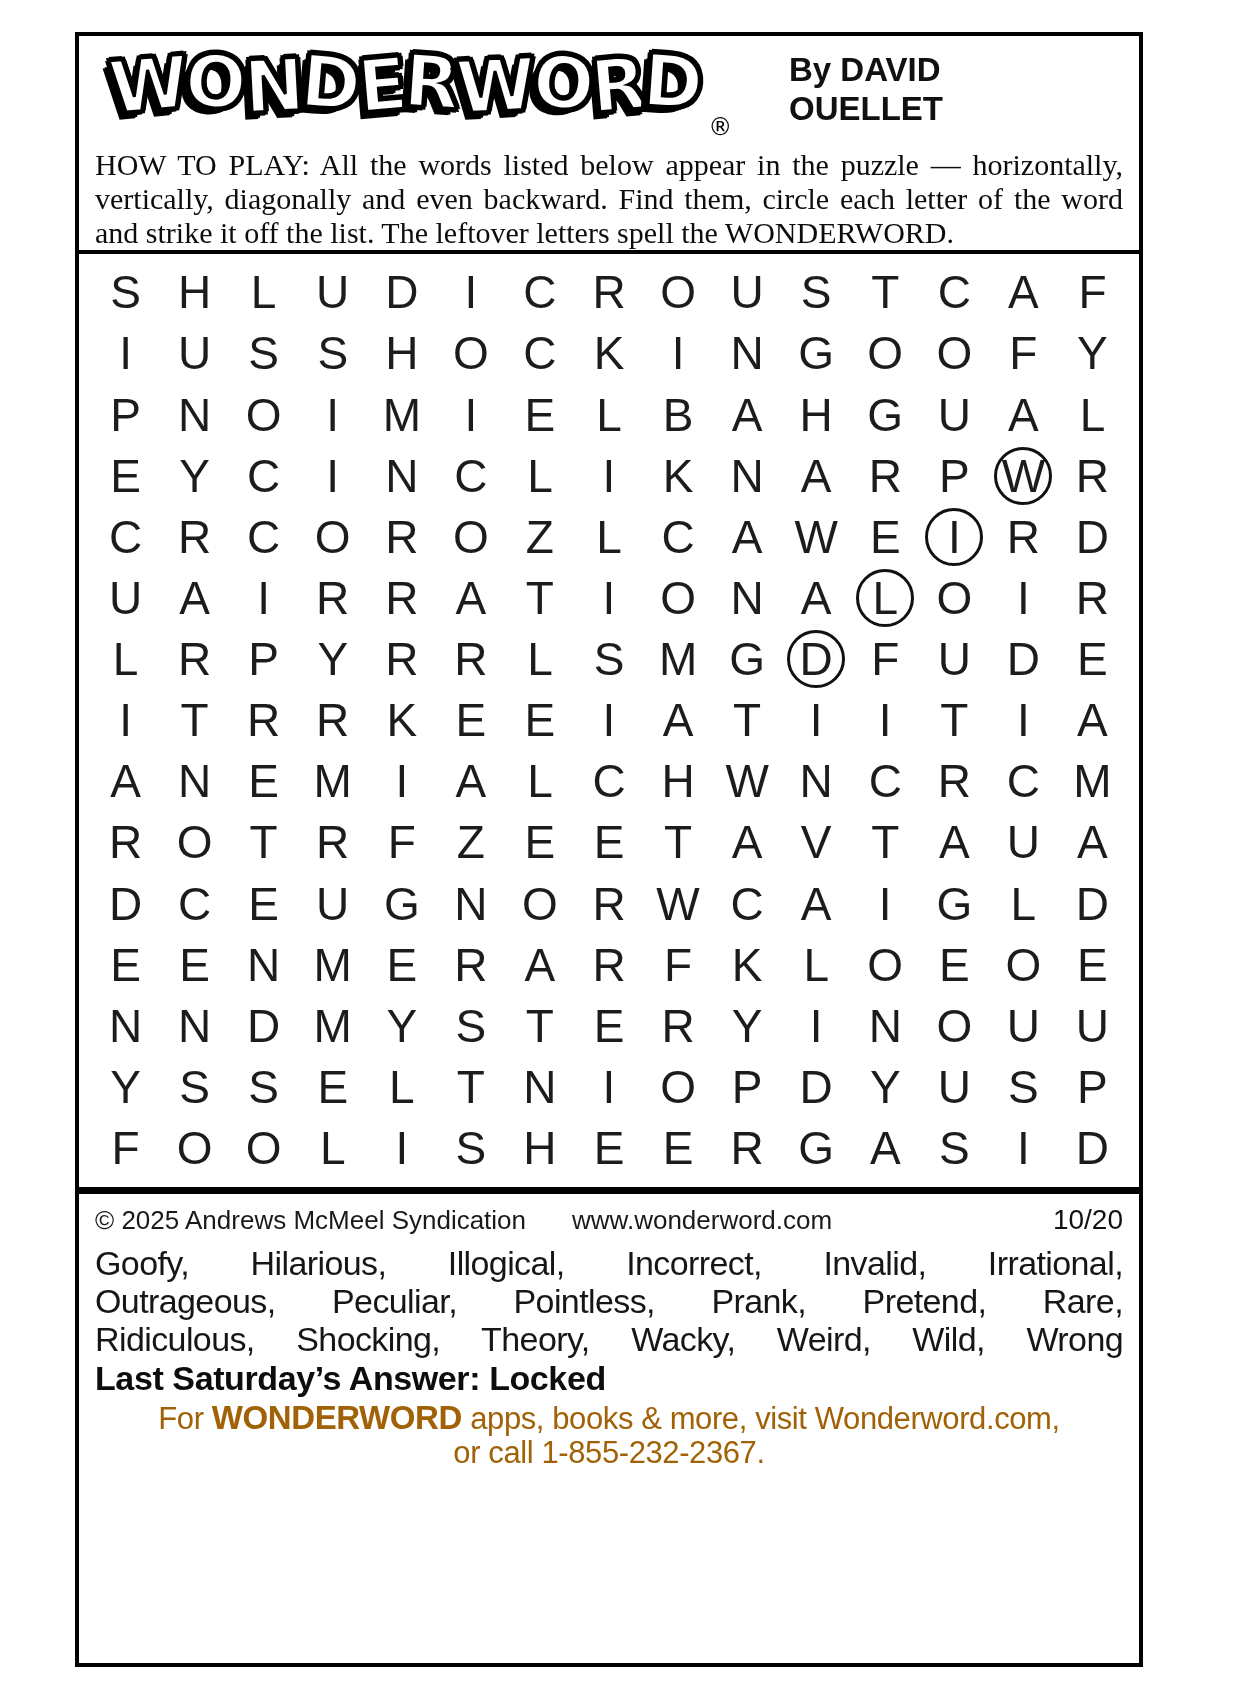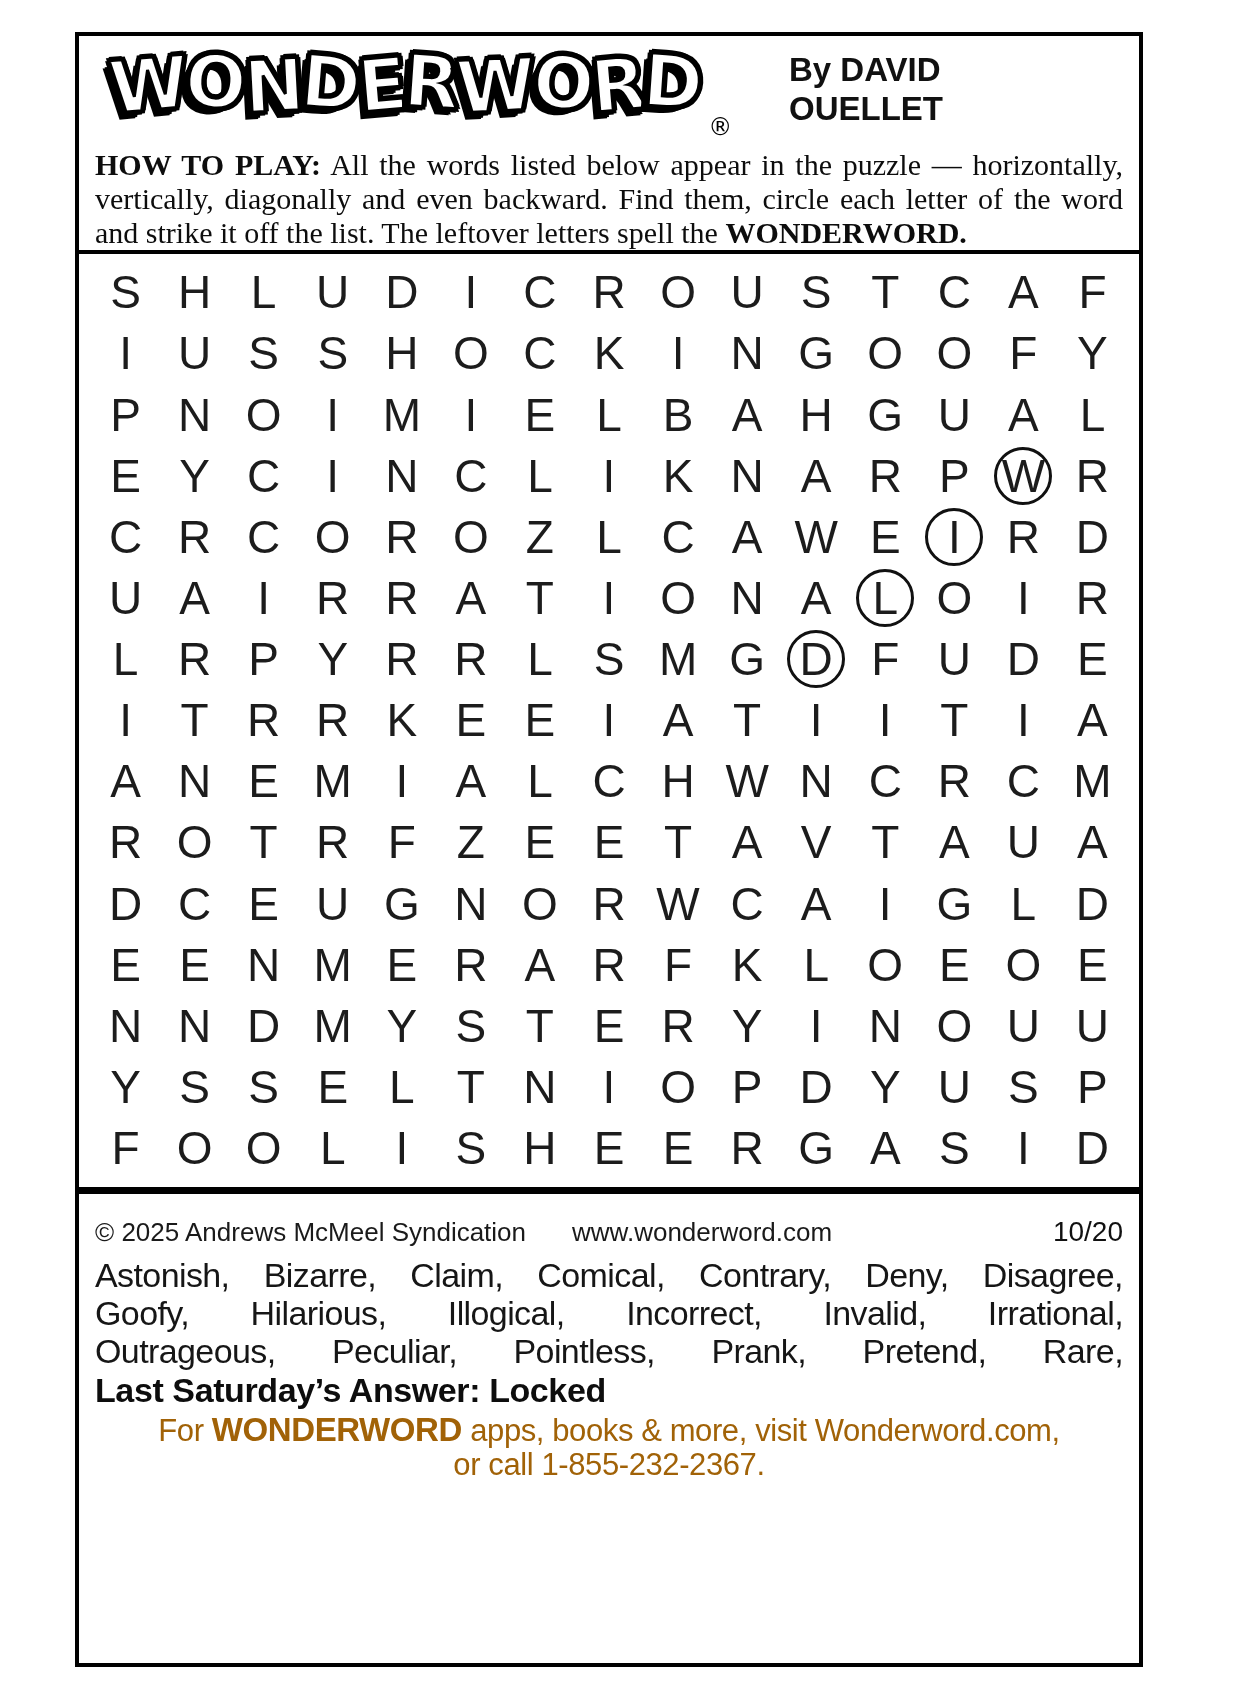--- a/index.html
+++ b/index.html
@@ -27,35 +27,35 @@
     margin-right:-3px;
   }
   .logo-letter.l0 { transform:rotate(-5deg) translateY(1px); }
   .logo-letter.l1 { transform:rotate(4deg) translateY(-2px); }
   .logo-letter.l2 { transform:rotate(-3deg) translateY(2px); }
   .logo-letter.l3 { transform:rotate(5deg) translateY(-1px); }
   .reg-mark { display:inline-block; font:400 24px "DejaVu Sans", sans-serif; color:#000; transform:translateY(26px); margin-left:8px; -webkit-text-stroke:0; text-shadow:none; }
   .byline { position:absolute; left:694px; top:4px; font:700 33px/39px "Liberation Sans", sans-serif; color:#111; }
 
   .howto { font:30px/1.13 "Liberation Serif", serif; text-align:justify; margin-top:8px; color:#0d0d0d; }
-  .howto .bold { font-weight:700; }
+  .howto .bold { font-weight:400; }
 
   .theme-row { display:flex; justify-content:space-between; align-items:baseline; font:700 31px "Liberation Serif", serif; margin:12px 0 9px 0; color:#0d0d0d; }
 
   
   .grid-section {
     border-top:4px solid #000; border-bottom:7px solid #000;
     height:944px; box-sizing:border-box; padding:8px 12px; flex:0 0 auto;
   }
   .letter-grid { display:grid; grid-template-columns:repeat(15,1fr); grid-auto-rows:1fr; width:100%; height:100%; }
   .cell { display:flex; align-items:center; justify-content:center; font:46px "Liberation Sans", sans-serif; color:#1c1c1c; }
   .circle { display:flex; align-items:center; justify-content:center; width:58px; height:58px; border:3px solid #111; border-radius:50%; box-sizing:border-box; }
 
   
-  .bottom { padding:22px 16px 0 16px; flex:1; }
+  .bottom { padding:10px 16px 0 16px; flex:1; }
   .meta-row { display:flex; align-items:baseline; font:26px "Liberation Sans", sans-serif; color:#1a1a1a; }
   .website { margin-left:46px; }
   .date { margin-left:auto; font-size:28px; color:#111; }
 
   .word-list { margin-top:8px; font:34px/38px "Liberation Sans", sans-serif; letter-spacing:-0.6px; color:#161616; }
   .word-line { text-align:justify; text-align-last:justify; }
   .answer-line { font:700 34px/40px "Liberation Sans", sans-serif; letter-spacing:-0.4px; color:#0d0d0d; }
   .promo { text-align:center; font:31px/34px "Liberation Sans", sans-serif; letter-spacing:-0.4px; margin-top:3px; color:#a16207; }
   .promo .brand { font-weight:700; font-size:33px; }
 </style>
@@ -318,23 +318,23 @@
   </div>
 
   <div class="bottom">
     <div class="meta-row">
       <span>© 2025 Andrews McMeel Syndication</span>
       <span class="website">www.wonderword.com</span>
       <span class="date">10/20</span>
     </div>
 
     <div class="word-list">
-        <div class="word-line"><span>Astonish</span>, <span>Bizarre</span>, <span>Claim</span>, <span>Comical</span>, <span>Contrary</span>, <span>Deny</span>, <span>Disagree</span>,</div>
         <div class="word-line"><span>Goofy</span>, <span>Hilarious</span>, <span>Illogical</span>, <span>Incorrect</span>, <span>Invalid</span>, <span>Irrational</span>,</div>
         <div class="word-line"><span>Outrageous</span>, <span>Peculiar</span>, <span>Pointless</span>, <span>Prank</span>, <span>Pretend</span>, <span>Rare</span>,</div>
+        <div class="word-line"><span>Ridiculous</span>, <span>Shocking</span>, <span>Theory</span>, <span>Wacky</span>, <span>Weird</span>, <span>Wild</span>, <span>Wrong</span></div>
       </div>
 
     <div class="answer-line">
       <span>Last Saturday’s Answer: </span>
       <span>Locked</span>
     </div>
 
     <div class="promo">
       <div><span>For </span><span class="brand">WONDERWORD</span><span> apps, books &amp; more, visit Wonderword.com,</span></div>
       <div>or call 1-855-232-2367.</div>

